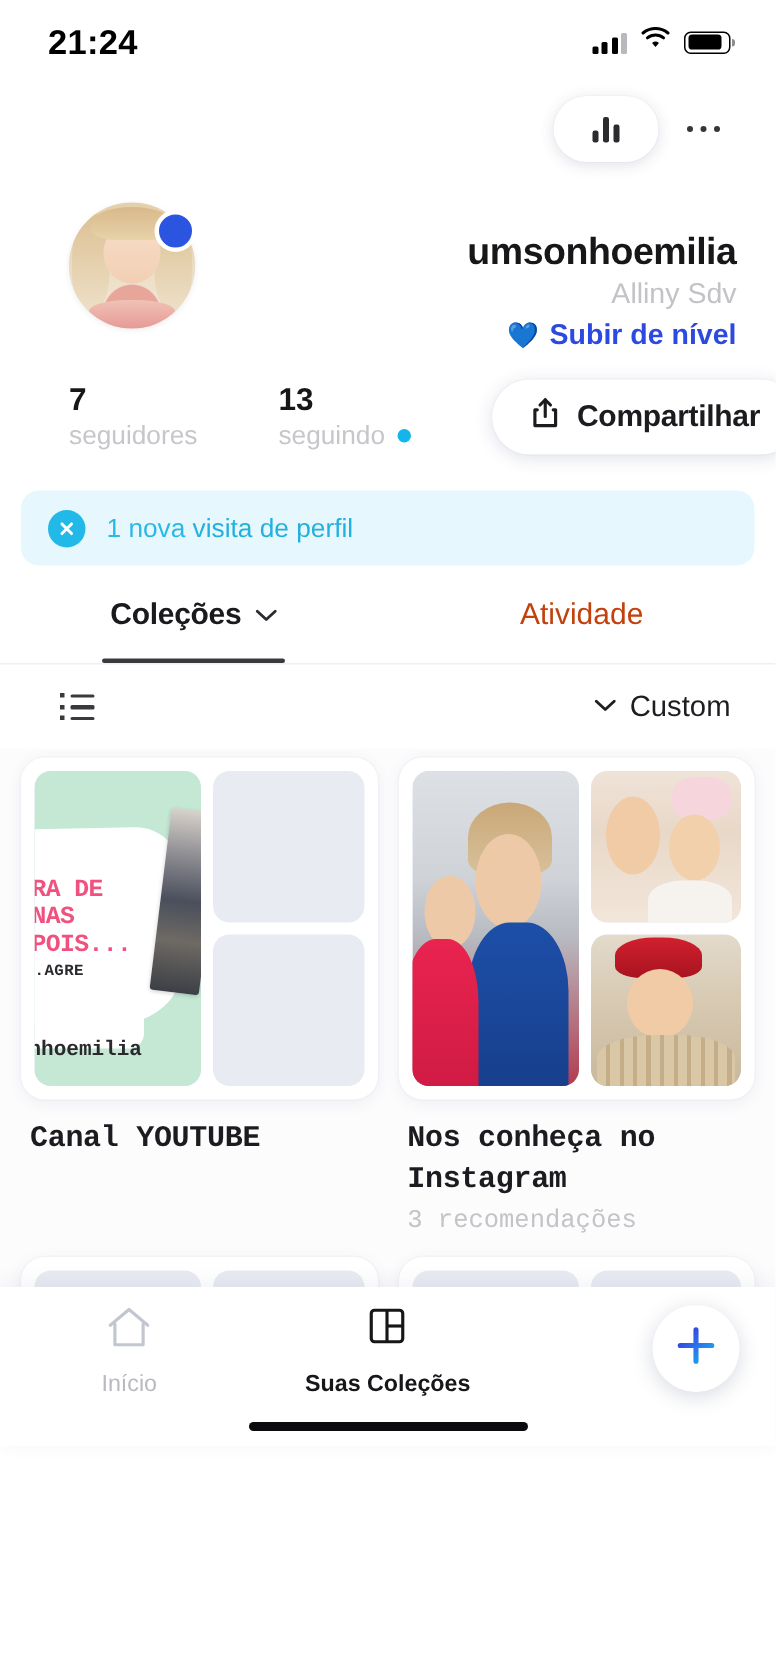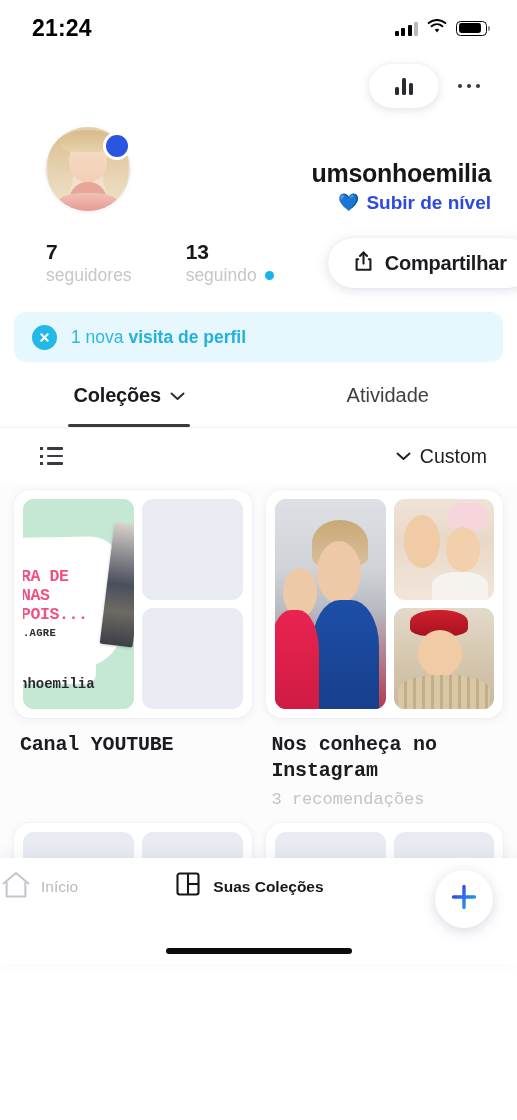--- a/index.html
+++ b/index.html
@@ -335,21 +335,21 @@
     align-items: center;
     justify-content: center;
     cursor: pointer;
     flex: 0 0 25px;
   }
   .banner-text {
     font-size: 17.5px;
     color: #2cb8e4;
   }
   .banner-text b {
-    font-weight: bold;
+    font-weight: normal;
     color: #22b0de;
   }
 
   
   .tabs {
     flex: 0 0 58px;
     display: flex;
     align-items: stretch;
     border-bottom: 1px solid #f0f0f3;
   }
@@ -358,21 +358,21 @@
     display: flex;
     align-items: center;
     justify-content: center;
     gap: 9px;
     cursor: pointer;
     position: relative;
     padding-bottom: 6px;
   }
   .tab .t-label {
     font-size: 20px;
-    color: #404040;
+    color: #c2410c;
   }
   .tab.active .t-label {
     color: #1a1a1e;
     font-weight: bold;
     letter-spacing: -0.2px;
   }
   .tab.active::after {
     content: "";
     position: absolute;
     bottom: 0;
@@ -602,21 +602,21 @@
     height: 106px;
     background: #fff;
     box-shadow: 0 -3px 14px rgba(60,70,110,.07);
     display: flex;
     align-items: flex-start;
     padding-top: 12px;
   }
   .nav-item {
     flex: 1;
     display: flex;
-    flex-direction: row;
+    flex-direction: column;
     align-items: center;
     gap: 9px;
     cursor: pointer;
   }
   .nav-item .nav-label {
     font-size: 15.5px;
     color: #b9b9bf;
   }
   .nav-item.active .nav-label {
     color: #17171a;
@@ -699,20 +699,21 @@
         <div class="hair-l"></div>
         <div class="hair-r"></div>
         <div class="face"></div>
         <div class="top-hair"></div>
         <div class="body"></div>
       </div>
       <div class="avatar-badge"></div>
     </div>
     <div class="profile-text">
       <div class="username">umsonhoemilia</div>
+      <div class="realname">Alliny Sdv</div>
       <div class="levelup">
         <span class="heart">💙</span>
         <span>Subir de nível</span>
       </div>
     </div>
   </div>
 
   <div class="stats-row">
     <div class="stat">
       <div class="num">7</div>

